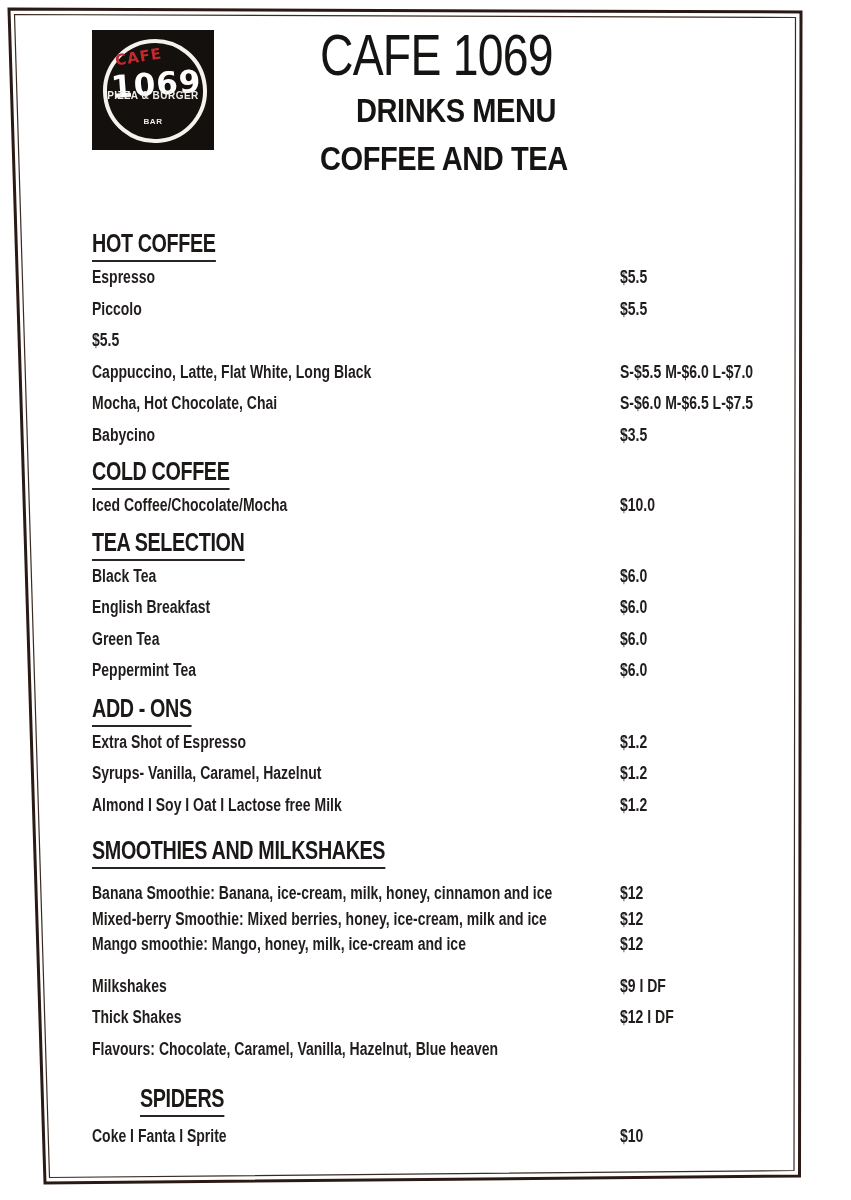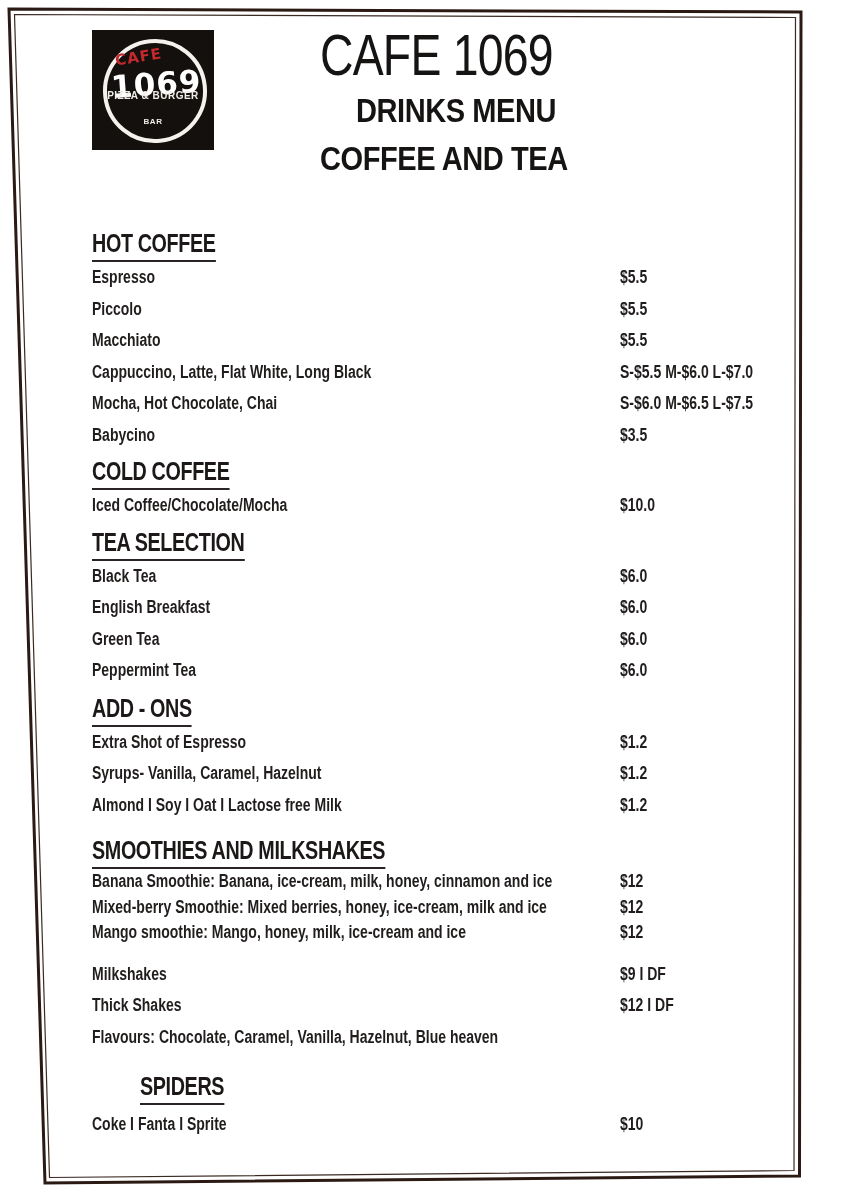--- a/index.html
+++ b/index.html
@@ -32,21 +32,21 @@
   .heading .cond-h { display:inline-block; transform:scaleX(0.76); transform-origin:0 50%; white-space:nowrap; padding-bottom:4px; border-bottom:2px solid #2a2524; letter-spacing:-0.5px; }
   .row { display:grid; grid-template-columns:528px 1fr; line-height:31.5px; font-size:17.5px; font-weight:bold; color:#201d1c; }
   .row.compact { line-height:25.5px; }
   .row.gap-before { margin-top:13px; }
   .cond { display:inline-block; transform:scaleX(0.80); transform-origin:0 50%; white-space:nowrap; }
   .cond.u { border-bottom:2px solid #2a2524; line-height:1.1; margin-top:7px; }
   .name,.price { overflow:visible; }
 
   
   .section-cold-coffee .heading, .section-tea-selection .heading { margin-top:7px; }
-  .section-smoothies-and-milkshakes .heading { margin-top:16px; }
+  .section-smoothies-and-milkshakes .heading { margin-top:16px; margin-bottom:12px; }
   .section-spiders .heading { margin-top:20px; margin-bottom:4px;margin-left:48px; }
 </style>
 </head>
 <body>
 
 <div class="page">
 
   <svg class="frame-svg" viewBox="0 0 851 1200" xmlns="http://www.w3.org/2000/svg">
     <polygon points="9,9 801,12 799.5,1176 45,1183" fill="none" stroke="#2b1a14" stroke-width="3"></polygon>
     <polygon points="14.5,14.5 795.5,17.5 794,1170.5 49.5,1177.5" fill="none" stroke="#3a2a23" stroke-width="1.2"></polygon>
@@ -74,21 +74,20 @@
           <div class="heading"><span class="cond-h">HOT COFFEE</span></div>
           <div class="row">
             <div class="name"><span class="cond">Espresso</span></div>
             <div class="price"><span class="cond">$5.5</span></div>
           </div>
           <div class="row">
             <div class="name"><span class="cond">Piccolo</span></div>
             <div class="price"><span class="cond">$5.5</span></div>
           </div>
           <div class="row">
-            <div class="name"><span class="cond">Macchiato</span></div>
             <div class="price"><span class="cond">$5.5</span></div>
           </div>
           <div class="row">
             <div class="name"><span class="cond">Cappuccino, Latte, Flat White, Long Black</span></div>
             <div class="price"><span class="cond">S-$5.5 M-$6.0 L-$7.0</span></div>
           </div>
           <div class="row">
             <div class="name"><span class="cond">Mocha, Hot Chocolate, Chai</span></div>
             <div class="price"><span class="cond">S-$6.0 M-$6.5 L-$7.5</span></div>
           </div>

